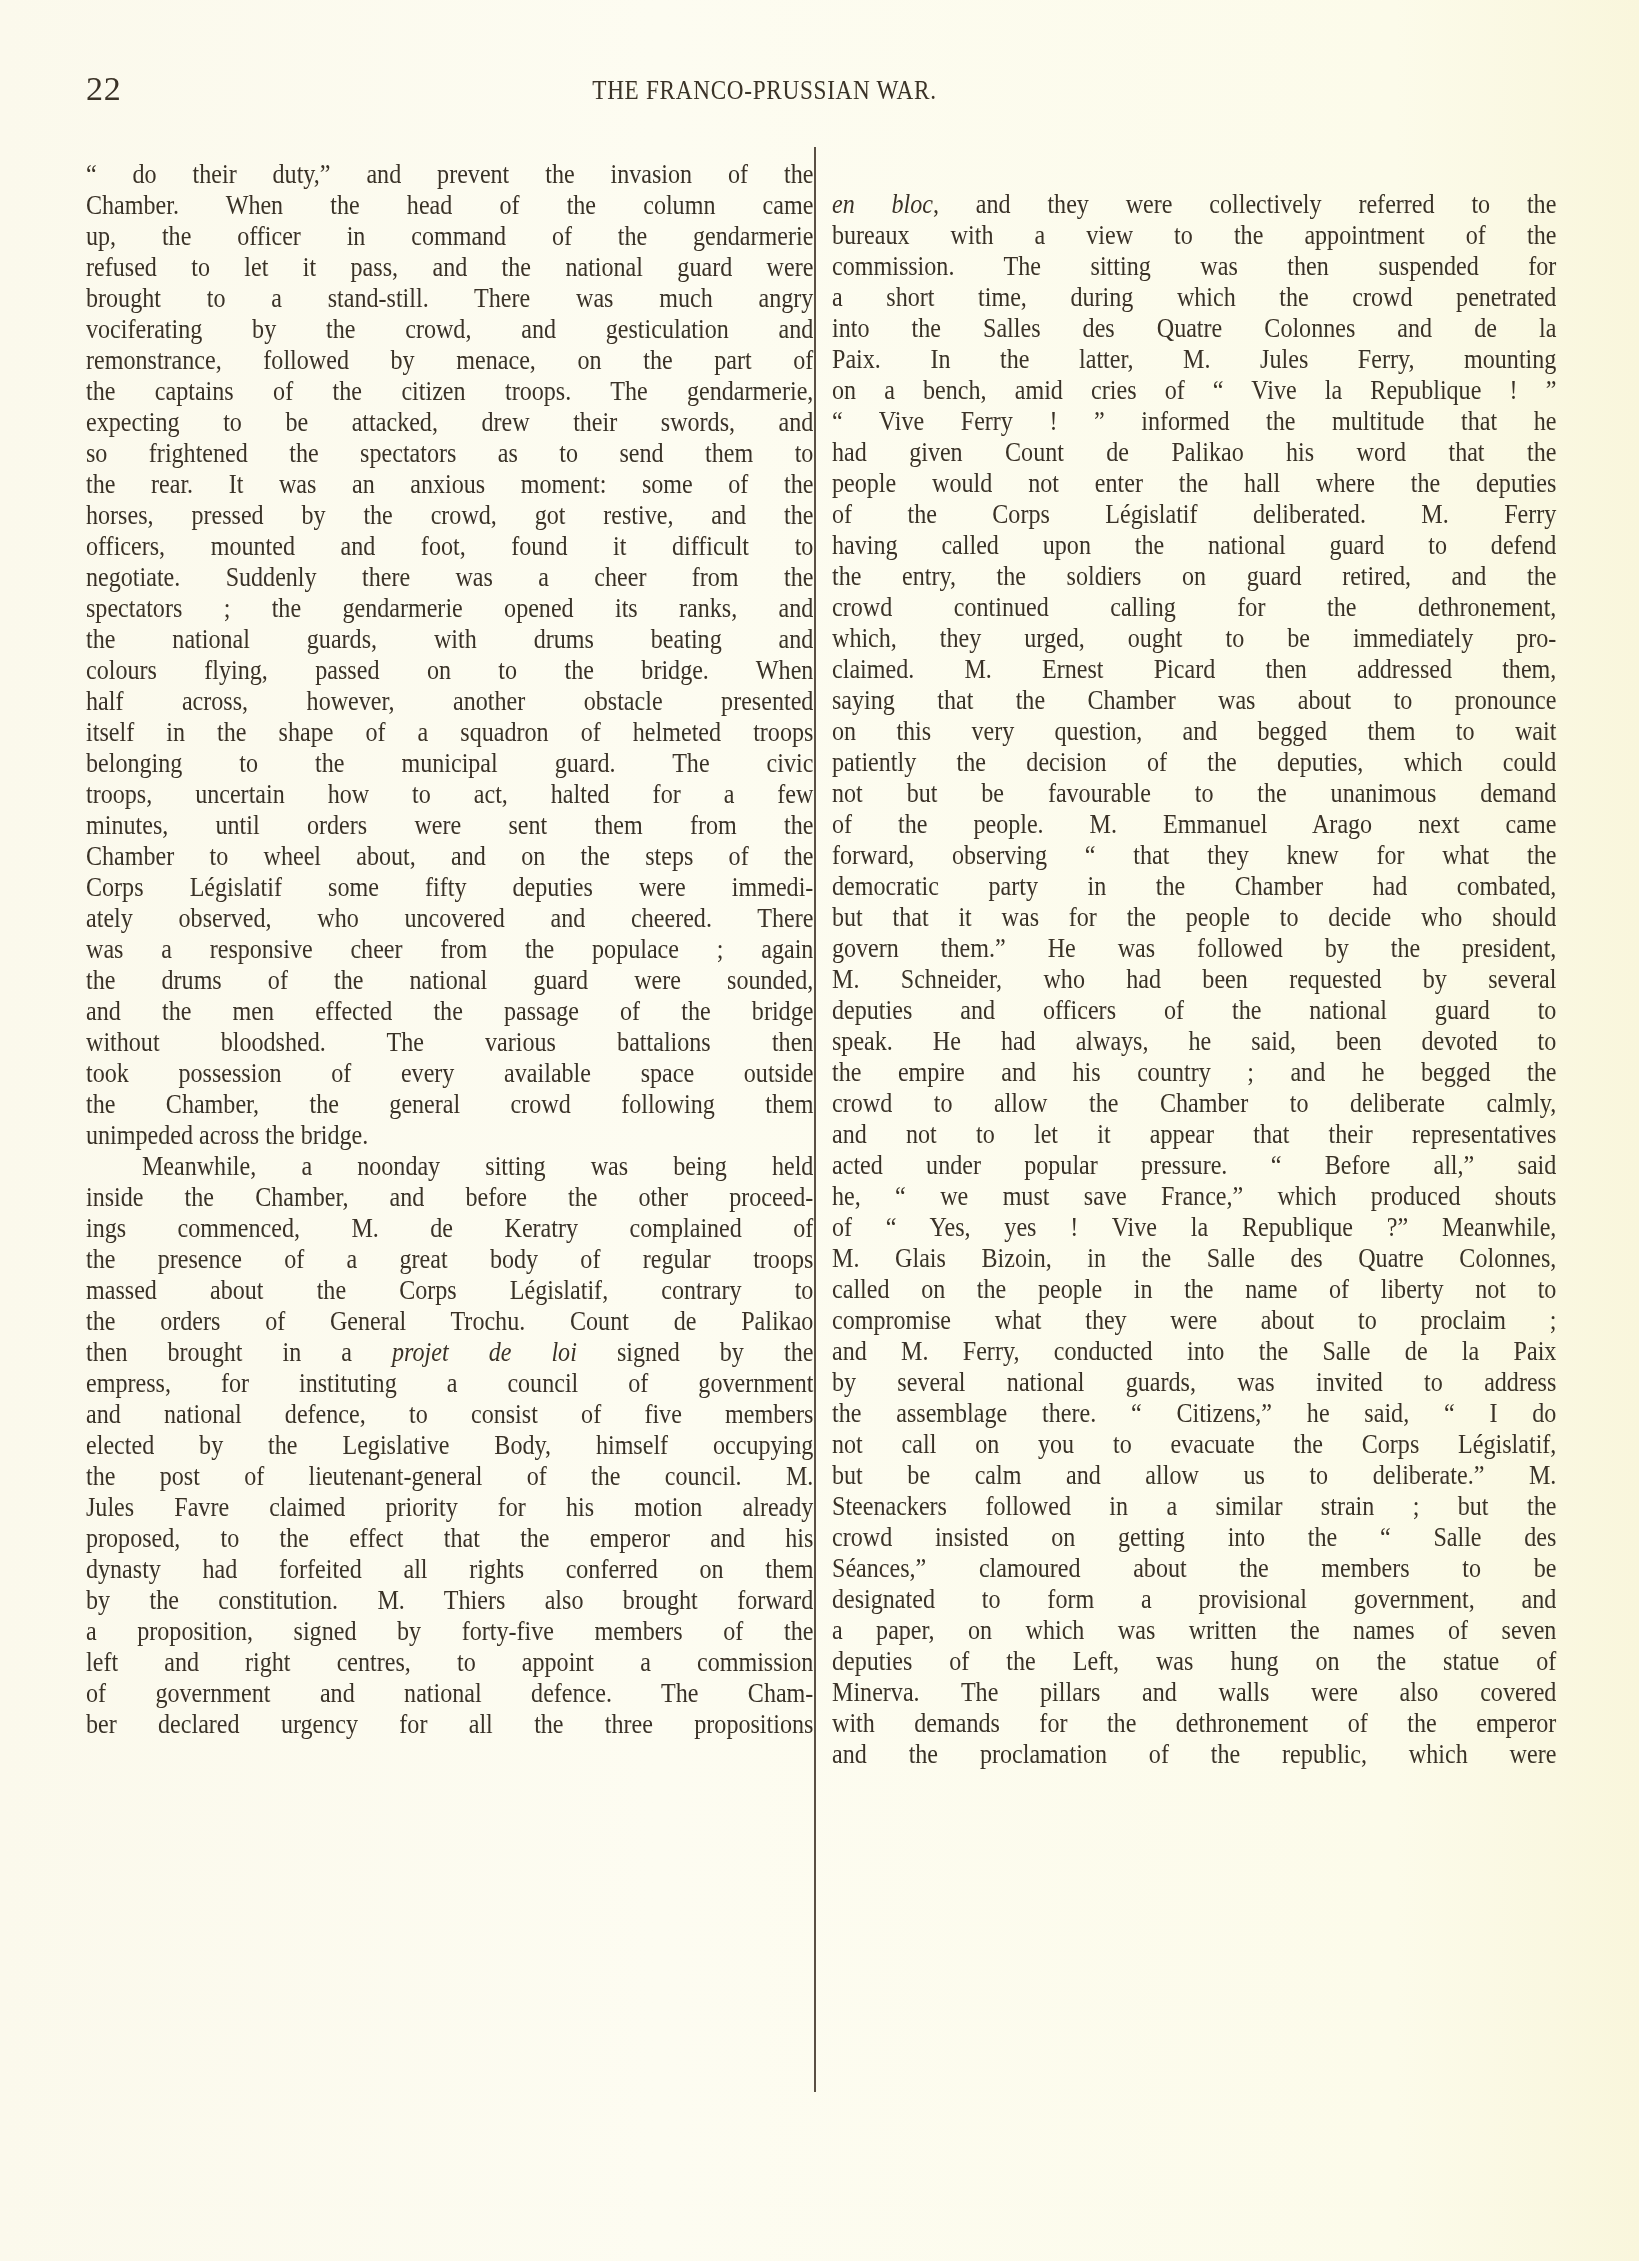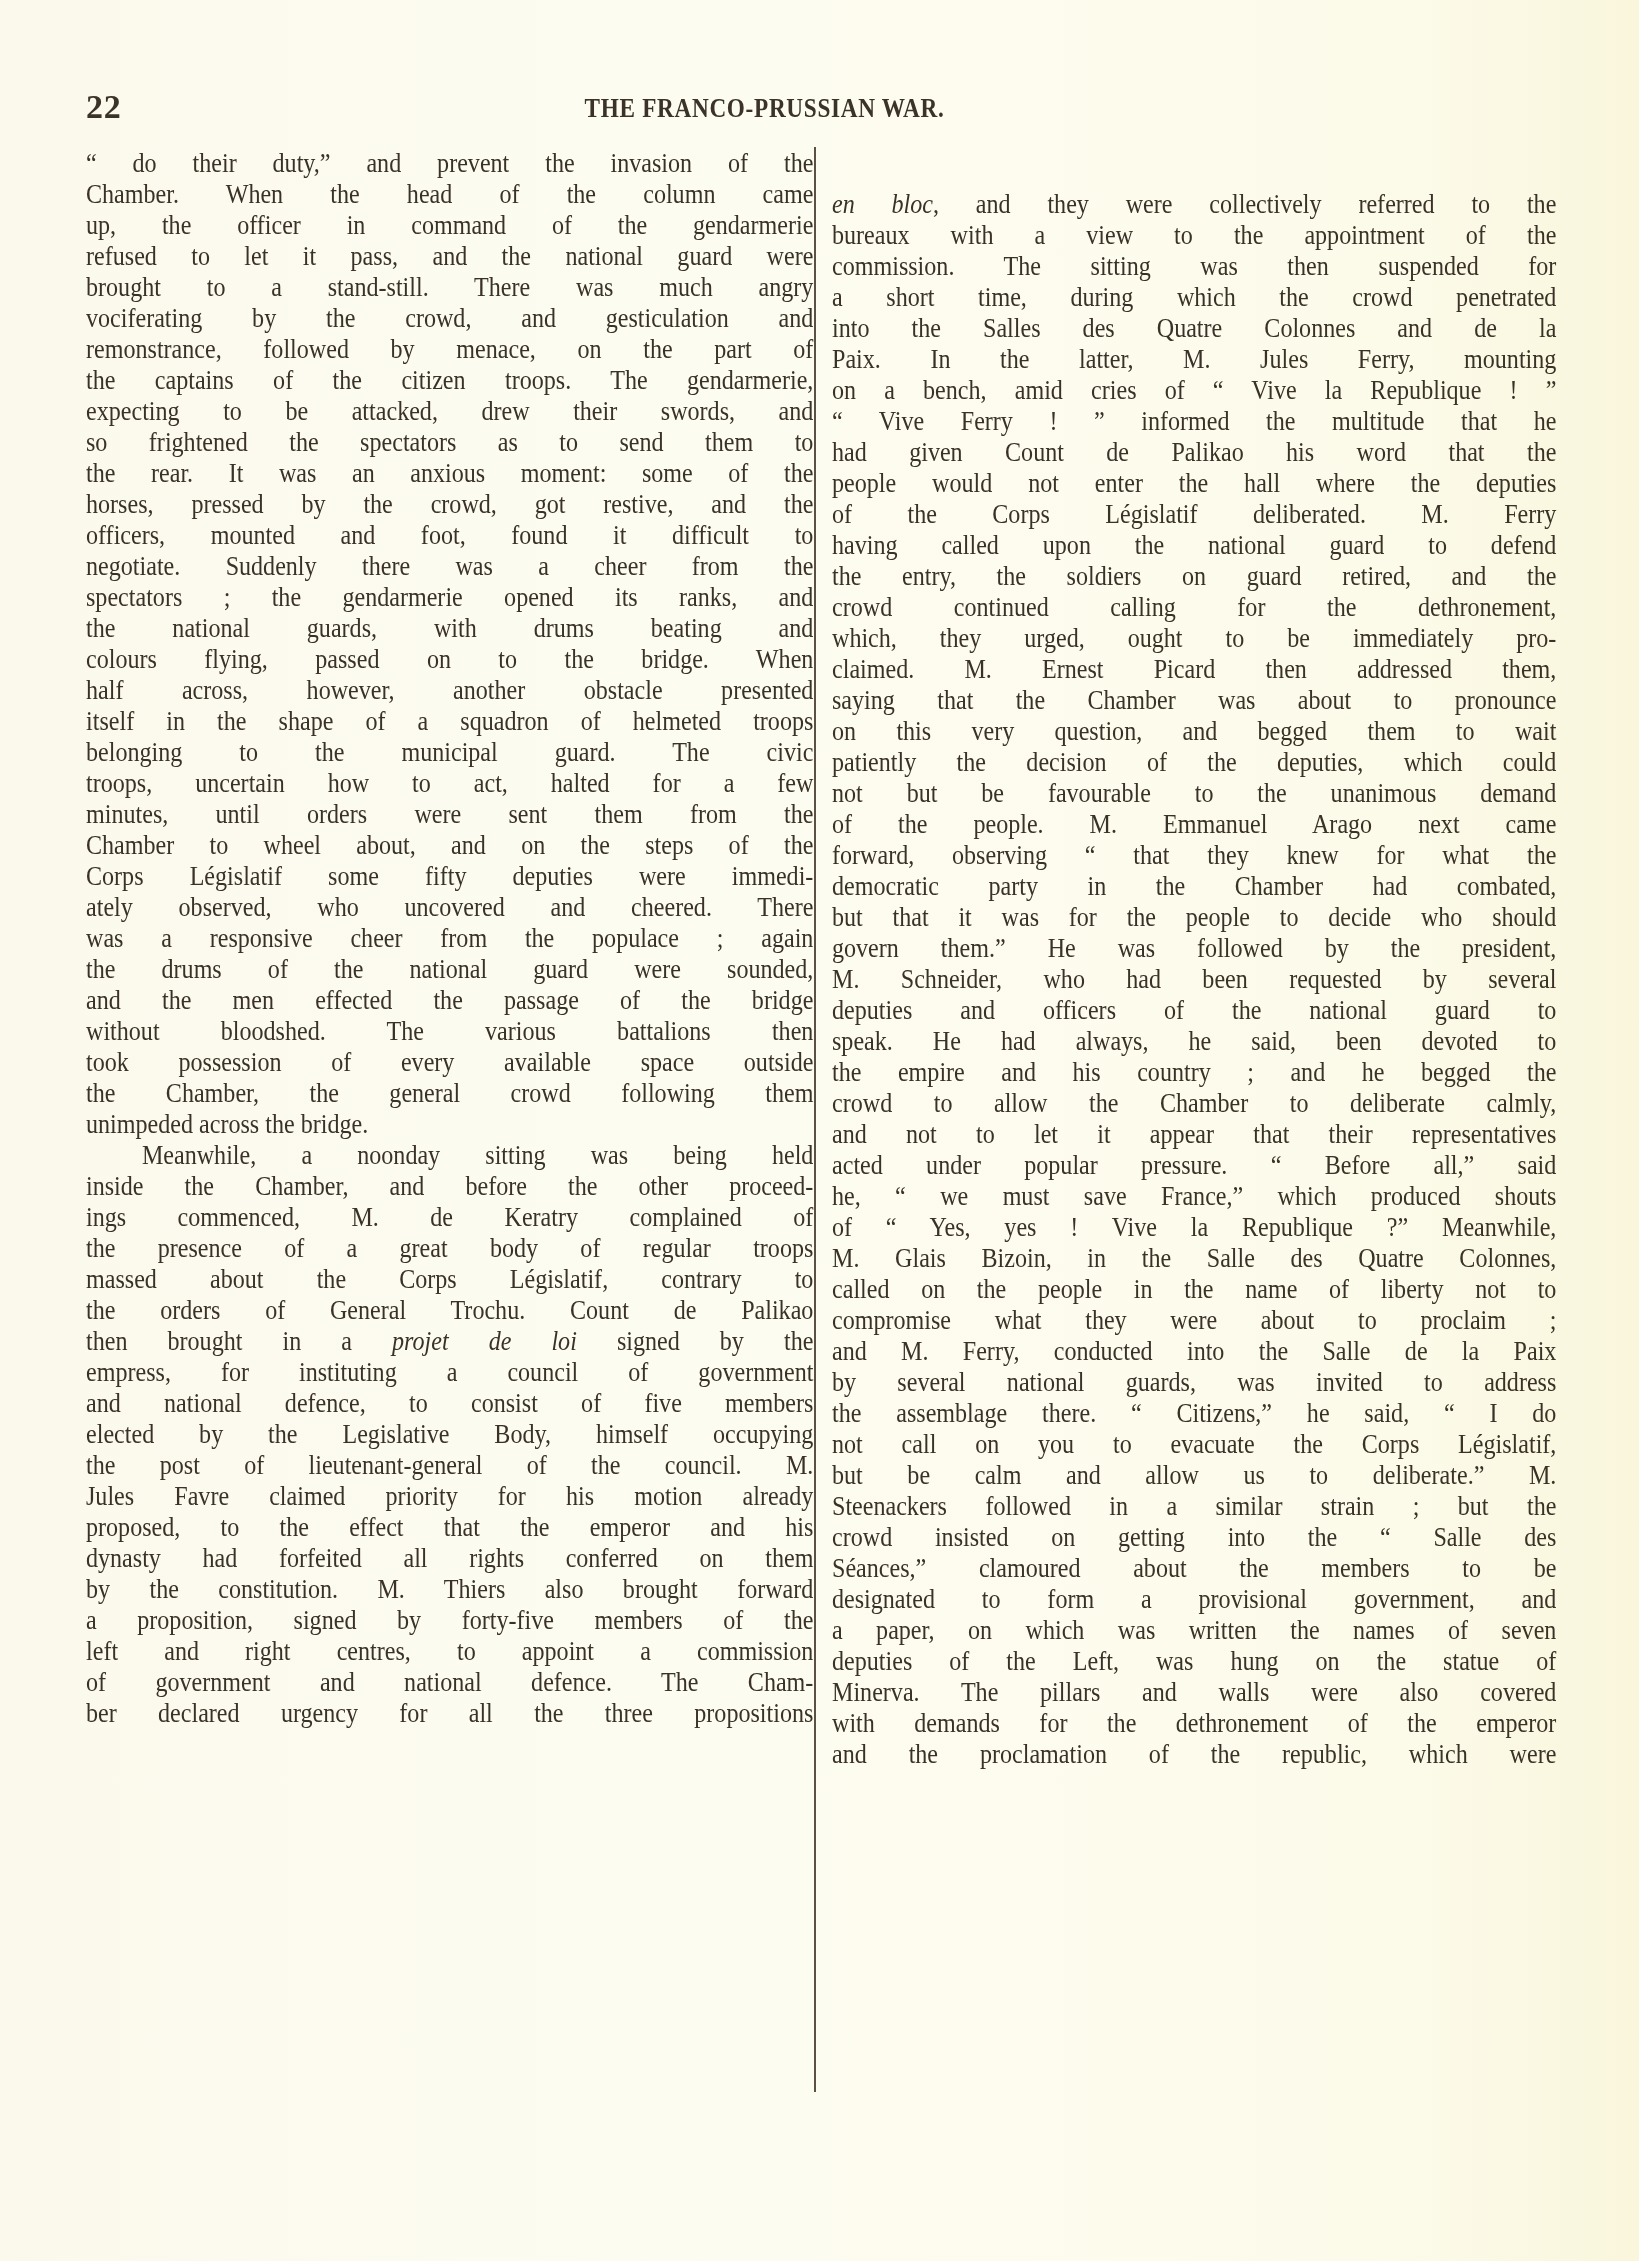--- a/index.html
+++ b/index.html
@@ -16,25 +16,24 @@
     color: #3a3227;
   }
   .page {
     position: absolute;
     left: 0; top: 0;
     width: 1640px; height: 2261px;
     background: linear-gradient(90deg, #fbf9ec 0%, #fdfcf1 40%, #fcfbea 85%, #f9f6dc 100%);
   }
   .running-head {
     position: absolute;
-    top: 88px;
+    top: 70px;
     left: 0;
     width: 1640px;
     height: 46px;
-    font-weight: bold;
   }
   .page-number {
     position: absolute;
     left: 86px;
     top: 0;
     font-size: 34px;
     letter-spacing: 0.8px;
     color: #3b3327;
   }
   .running-title {
@@ -47,21 +46,21 @@
     letter-spacing: 0.8px;
     transform: scaleX(0.86);
     transform-origin: center;
     color: #3b3327;
   }
   .column {
     position: absolute;
     top: 147px;
     width: 726px;
   }
-  .col-left { left: 86px; }
+  .col-left { left: 86px; margin-top: 11px; }
   .col-right { left: 832px; width: 723px; margin-top: 41px; }
   .column-rule {
     position: absolute;
     left: 814px;
     top: 147px;
     width: 1.5px;
     height: 1945px;
     background: #5a5044;
   }
   .line {

